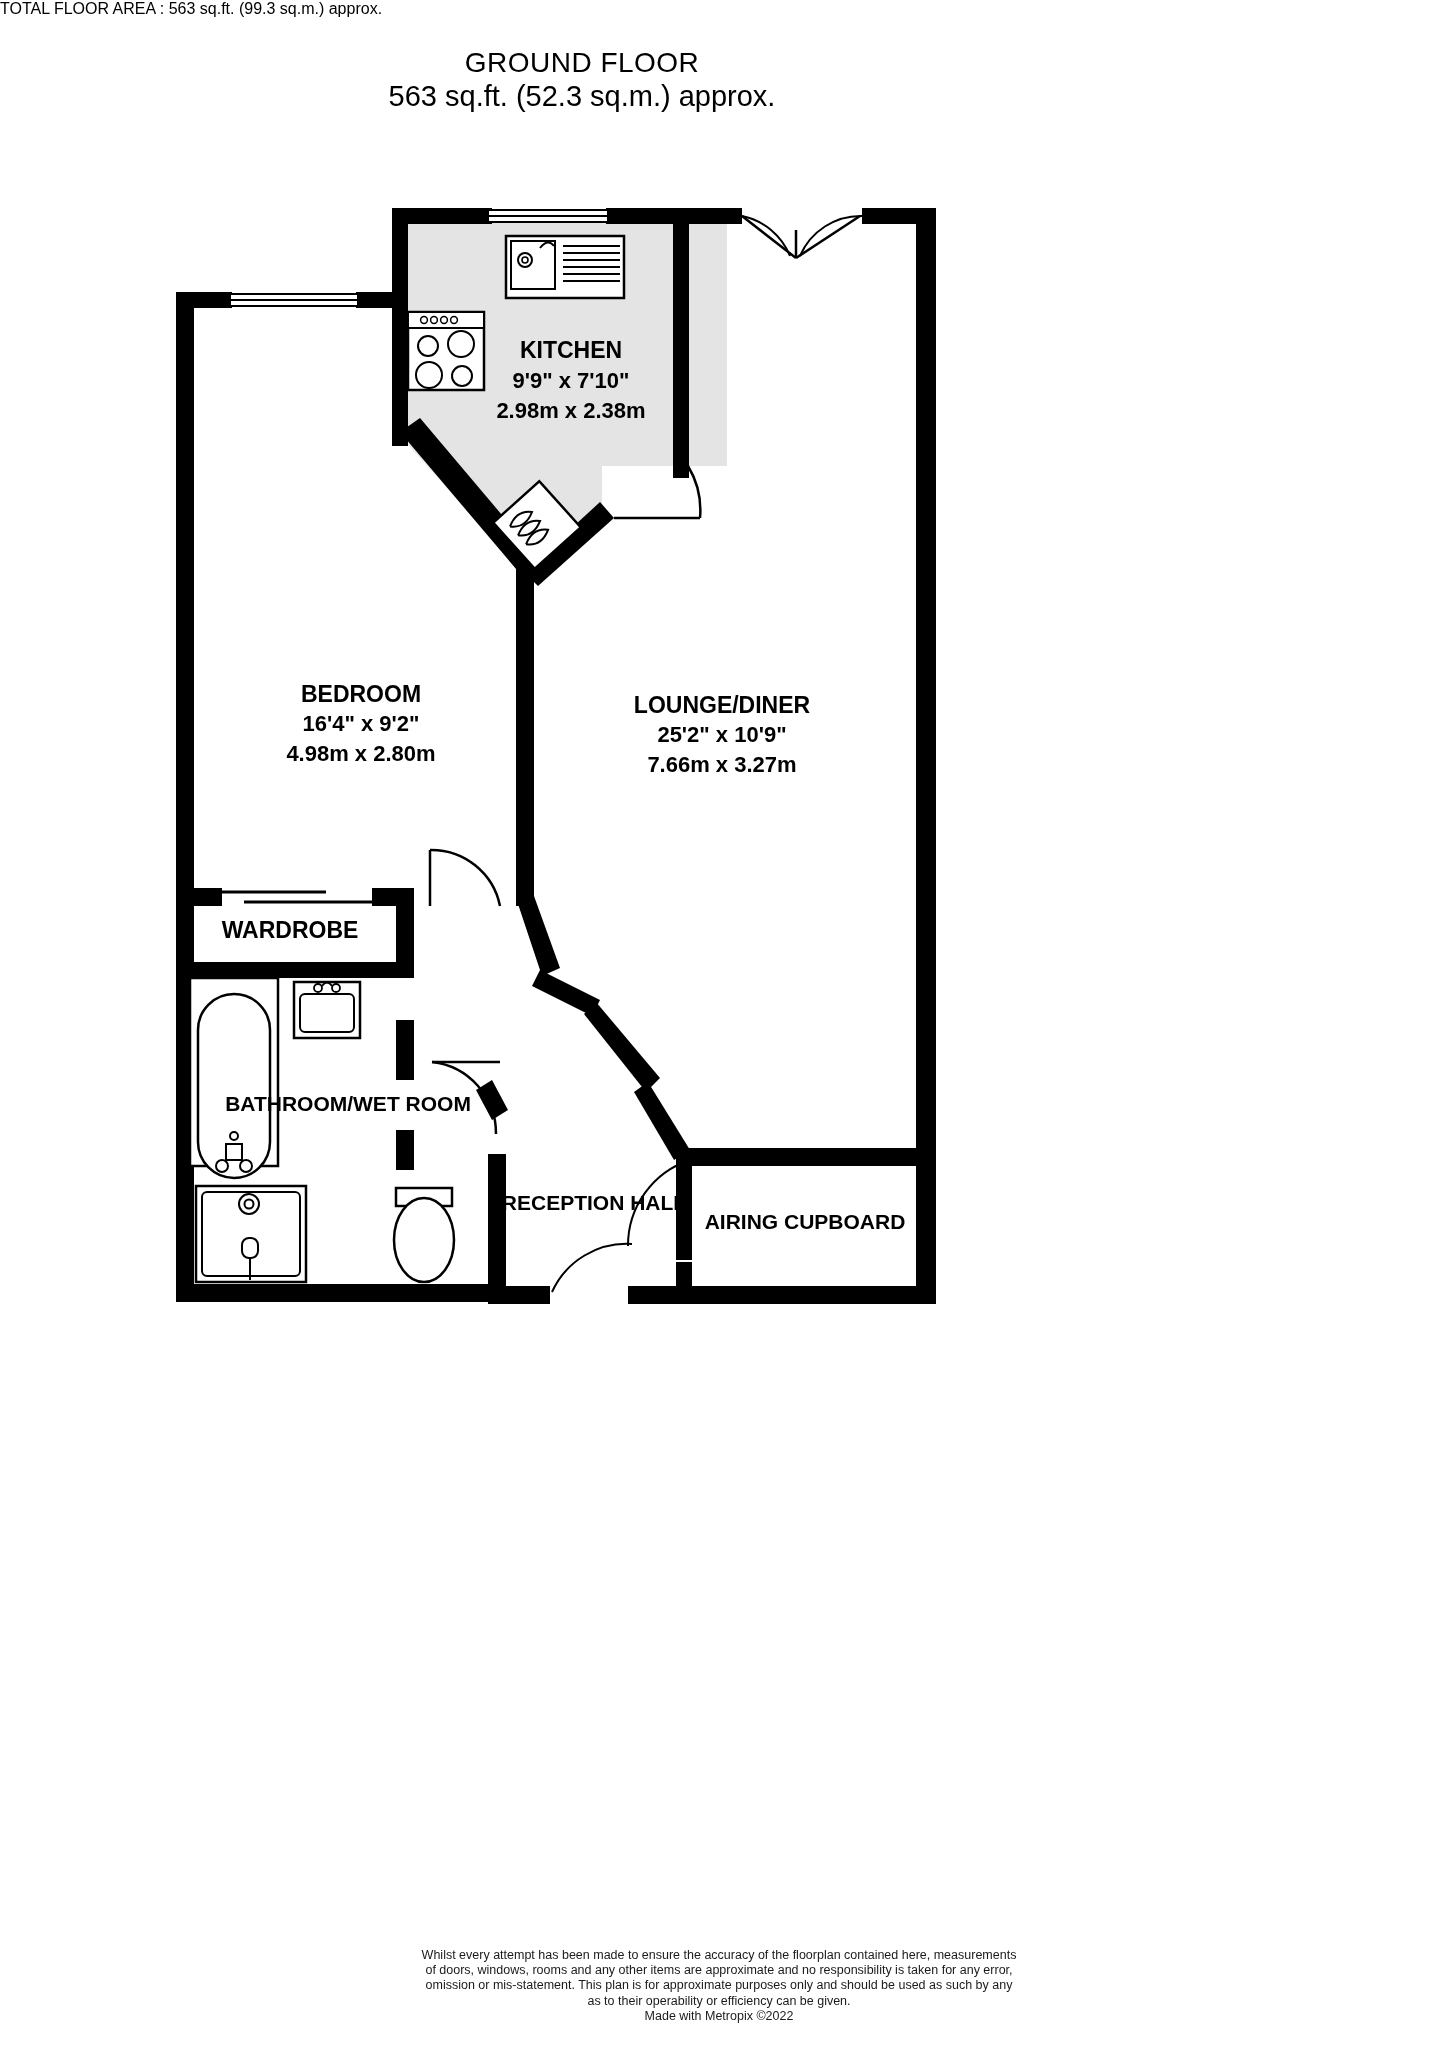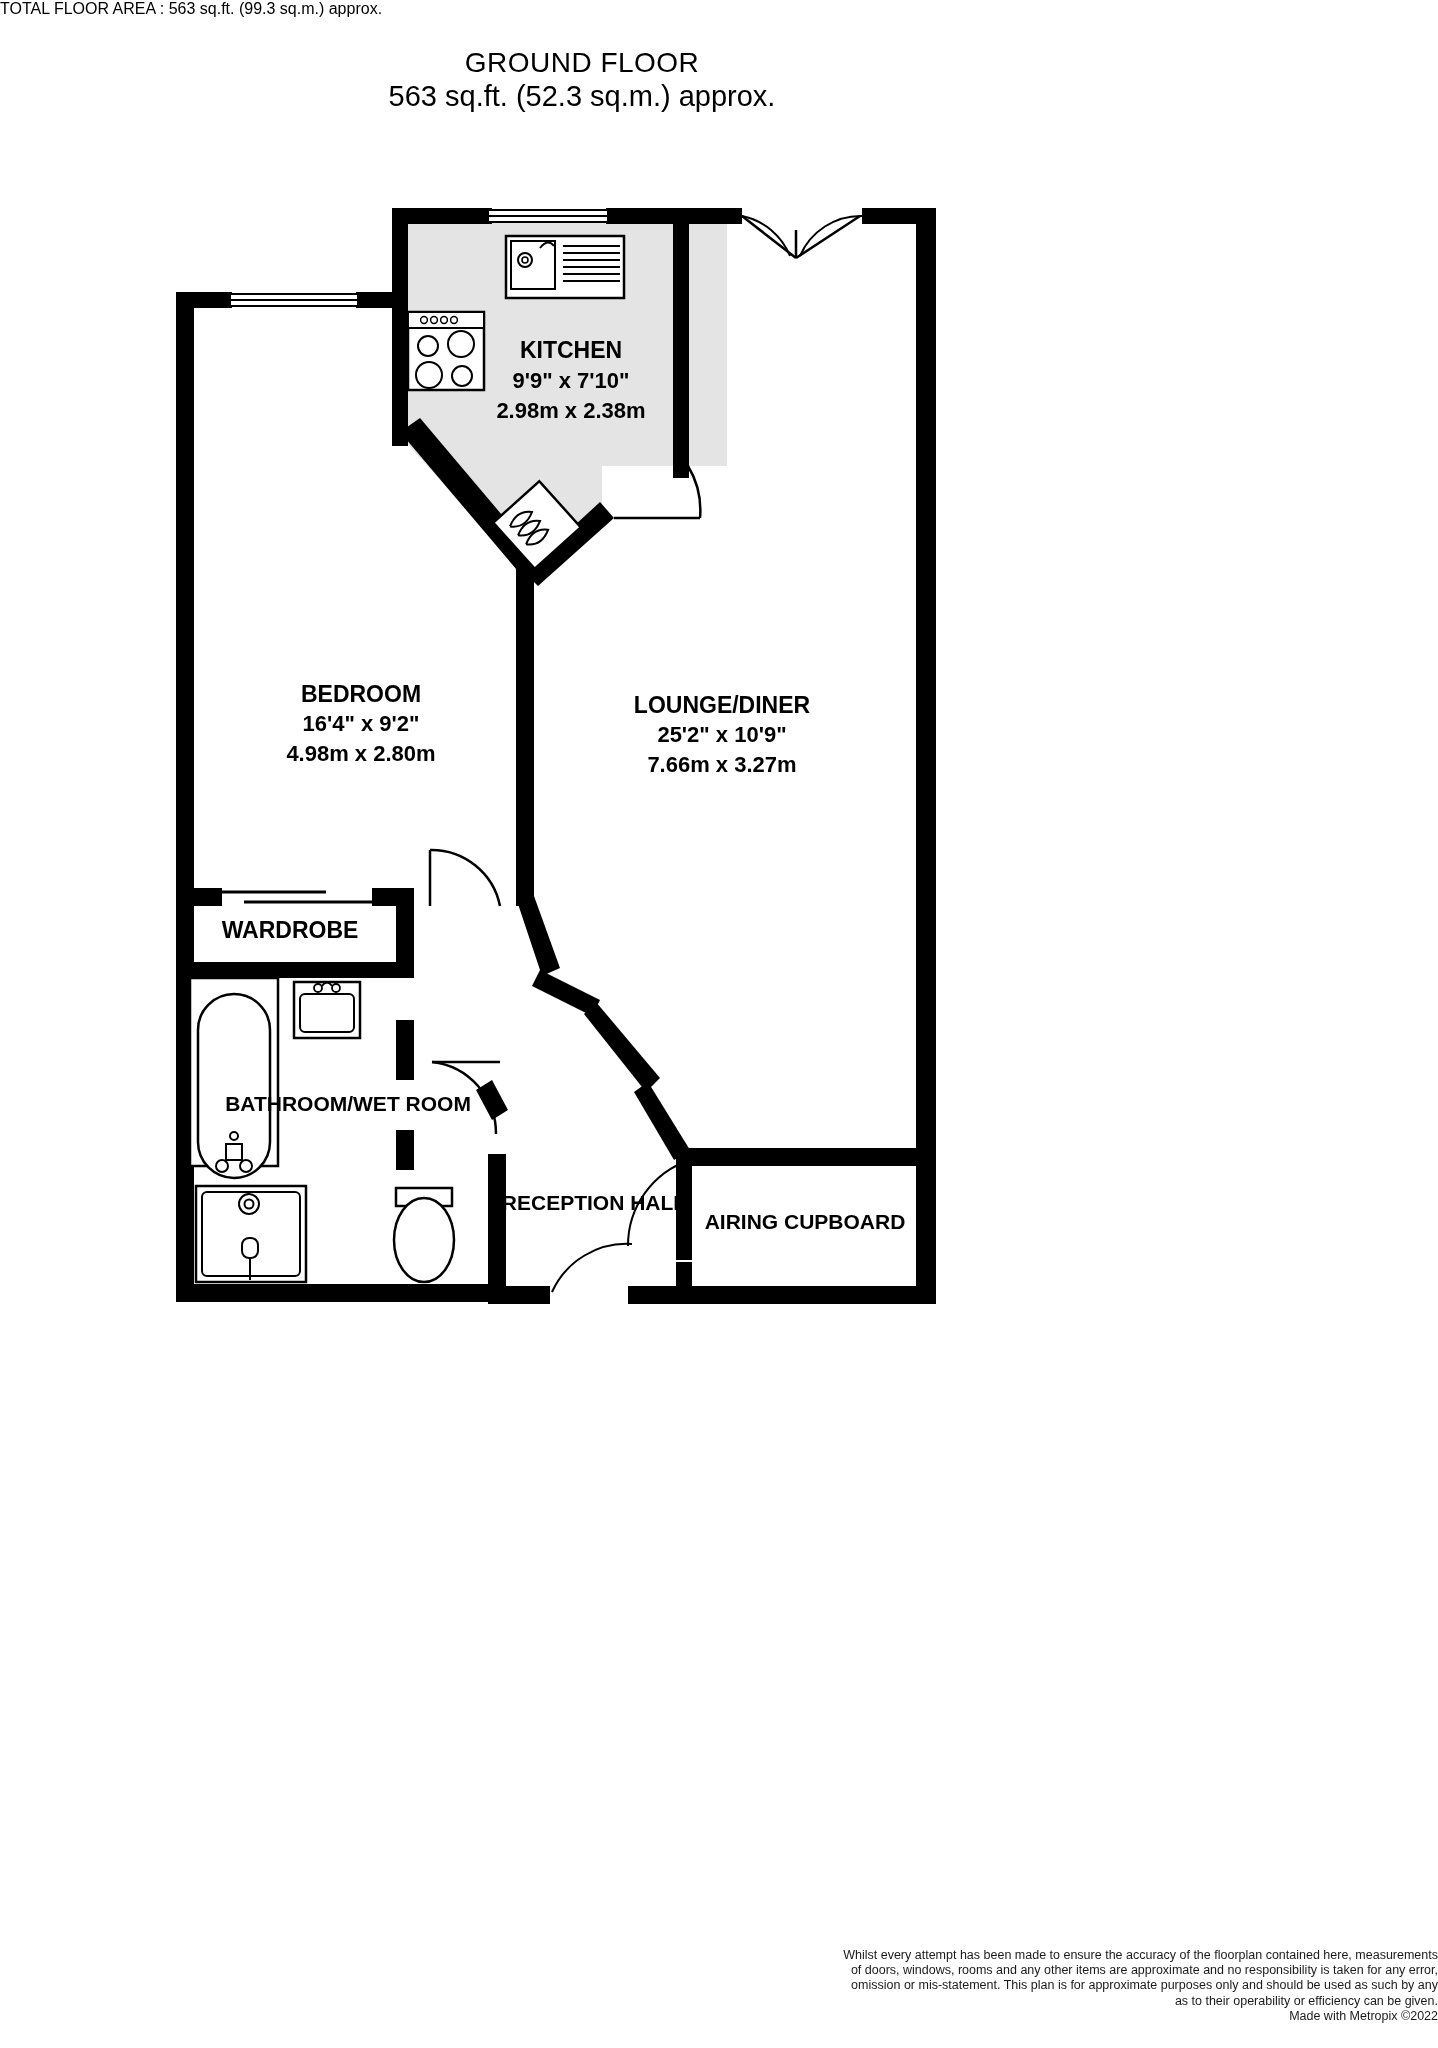--- a/index.html
+++ b/index.html
@@ -43,21 +43,21 @@
   #plan-svg {
     position: absolute;
     top: 0;
     left: 0;
   }
   .disclaimer {
     position: absolute;
     top: 1948px;
     left: 0;
     width: 1438px;
-    text-align: right;
+    text-align: center;
     font-size: 12.5px;
     line-height: 15.2px;
     color: #1a1a1a;
   }
   .disclaimer div { white-space: nowrap; }
   text {
     font-family: "Liberation Sans", sans-serif;
     fill: #000000;
   }
   .room-name {

